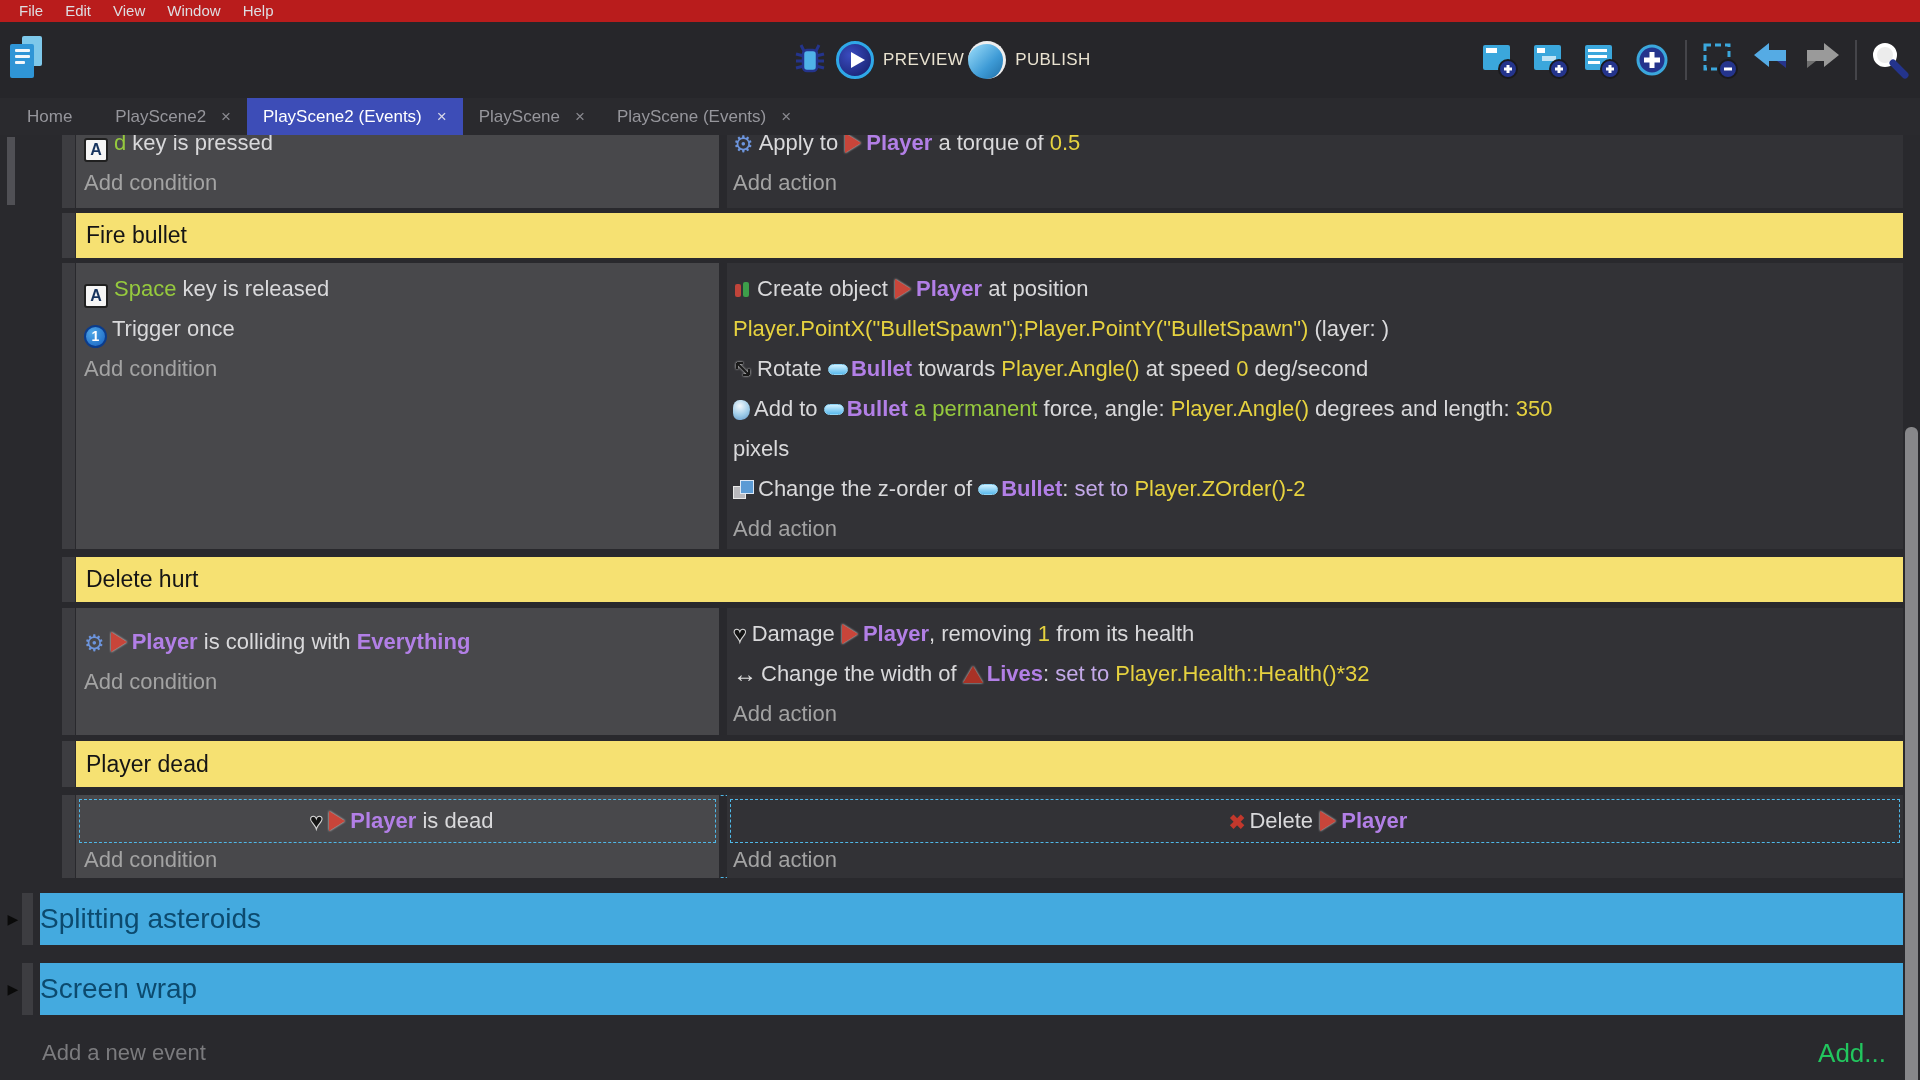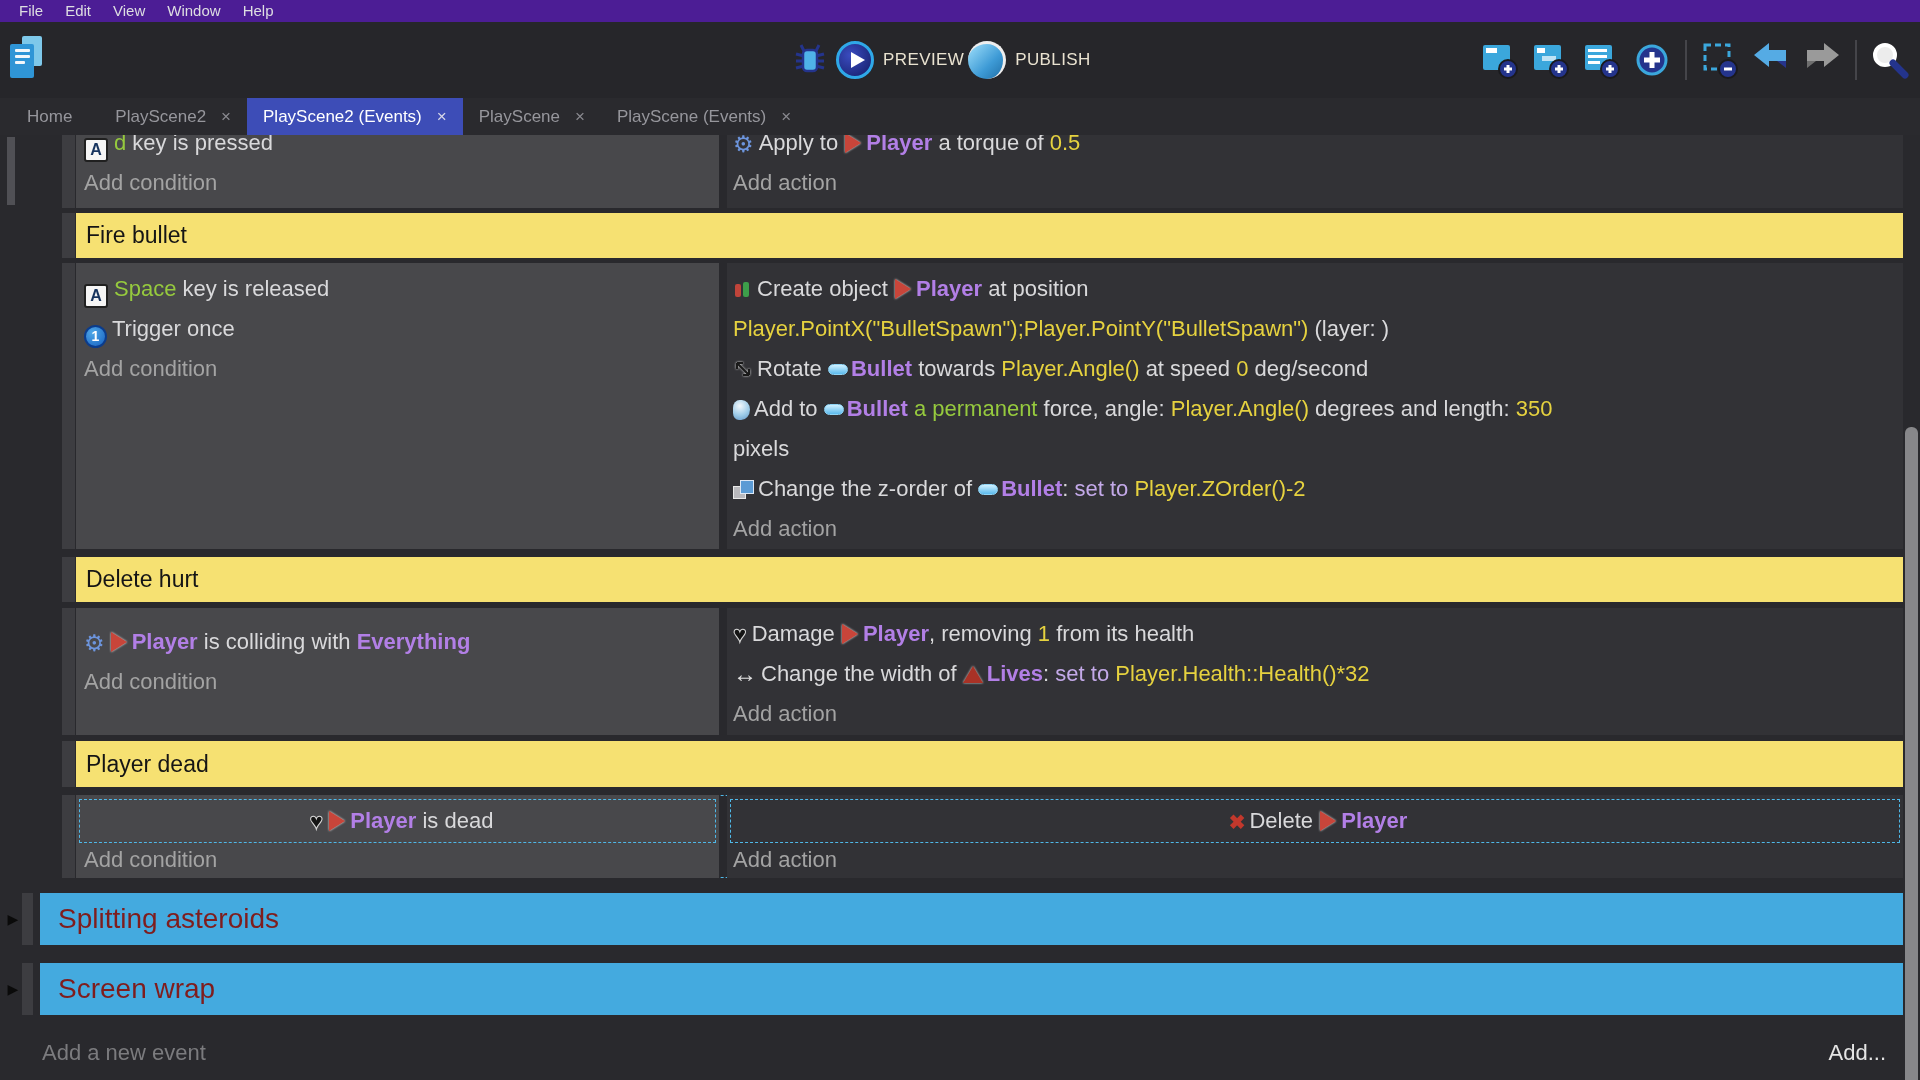--- a/index.html
+++ b/index.html
@@ -1,20 +1,20 @@
 <!DOCTYPE html>
 <html><head>
 <meta charset="utf-8">
 <style>
   html,body{margin:0;padding:0;background:#141416;}
   *{box-sizing:border-box;font-family:"Liberation Sans",sans-serif;}
   #app{position:relative;width:1920px;height:1080px;background:#29292d;overflow:hidden;}
 
   
-  .menubar{position:absolute;left:0;top:0;width:1920px;height:22px;background:#4c1d95;
+  .menubar{position:absolute;left:0;top:0;width:1920px;height:22px;background:#b91c1c;
            display:flex;align-items:center;padding-left:8px;}
   .menu-item{color:#dedee2;font-size:15px;padding:0 11px;line-height:22px;cursor:default;}
 
   
   .toolbar{position:absolute;left:0;top:22px;width:1920px;height:76px;background:#26262a;}
   .pm-btn{position:absolute;left:8px;top:14px;width:40px;height:48px;}
   .pm-back{position:absolute;left:14px;top:0;width:20px;height:30px;background:#7ec8ea;border-radius:2px;}
   .pm-front{position:absolute;left:2px;top:8px;width:24px;height:34px;background:#2f95d6;border-radius:2px;}
   .pm-line{position:absolute;left:5px;height:3px;background:#f2f7fb;border-radius:1px;}
 
@@ -49,31 +49,31 @@
   .event{position:absolute;left:76px;width:1827px;}
   .cond{position:absolute;left:0;top:0;bottom:0;width:643px;background:#48484b;overflow:hidden;}
   .act{position:absolute;left:651px;right:0;top:0;bottom:0;background:#323236;overflow:hidden;}
   .ln{white-space:pre;font-size:22px;line-height:40px;height:40px;padding-left:8px;color:#d9d9db;cursor:pointer;}
   .act .ln{padding-left:6px;}
   .sw{color:#d9d9db;} .sg{color:#96ca3e;} .sp{color:#b27fe6;font-weight:bold;}
   .sy{color:#e6d23f;} .so{color:#c3a9e8;}
   .add{color:#a3a3a3;}
   .comment{position:absolute;left:76px;width:1827px;background:#f6e172;color:#151515;
            font-size:23px;display:flex;align-items:center;padding-left:10px;cursor:pointer;}
-  .group{position:absolute;left:40px;width:1863px;height:52px;background:#44aadf;color:#7f1d1d;
-         font-size:28px;display:flex;align-items:center;padding-left:18px;cursor:pointer;}
+  .group{position:absolute;left:40px;width:1863px;height:52px;background:#44aadf;color:#0c4a6e;
+         font-size:28px;display:flex;align-items:center;cursor:pointer;}
   .garrow{position:absolute;left:5px;width:16px;height:52px;display:flex;align-items:center;
           justify-content:center;font-size:14px;color:#0a0a0a;cursor:pointer;}
   .event.selected{outline:1px dashed #4fb8e8;outline-offset:-1px;}
   .selbox{border:1px dashed #4fb8e8;margin:4px 3px 0 3px;height:44px;display:flex;align-items:center;justify-content:center;}
   .selbox .ln{height:auto;line-height:40px;}
   .addline-sm{line-height:33px;height:33px;}
 
   .footer-add{position:absolute;left:42px;top:903px;font-size:22px;color:#7b7b7e;line-height:30px;cursor:pointer;}
-  .footer-add2{position:absolute;right:34px;top:903px;font-size:22px;color:#e5e5e5;line-height:30px;cursor:pointer;}
+  .footer-add2{position:absolute;right:34px;top:903px;font-size:26px;color:#22c55e;line-height:30px;cursor:pointer;}
   .vscroll{position:absolute;right:2px;top:292px;width:13px;height:660px;background:#87878a;border-radius:6px;cursor:pointer;}
 
   
   .ic{display:inline-block;vertical-align:middle;}
   .ic-key{width:24px;height:24px;background:#f5f5f5;border:2px solid #202020;border-radius:3px;
           color:#16335e;font-weight:bold;font-size:16px;line-height:19px;text-align:center;
           margin-right:6px;vertical-align:-5px;}
   .ic-once{width:23px;height:23px;border-radius:50%;border:2px solid #0b3c8c;color:#fff;
            background:radial-gradient(circle at 35% 30%,#4fa8e8,#1660c0);font-weight:bold;font-size:14px;
            line-height:19px;text-align:center;margin-right:5px;vertical-align:-5px;}

